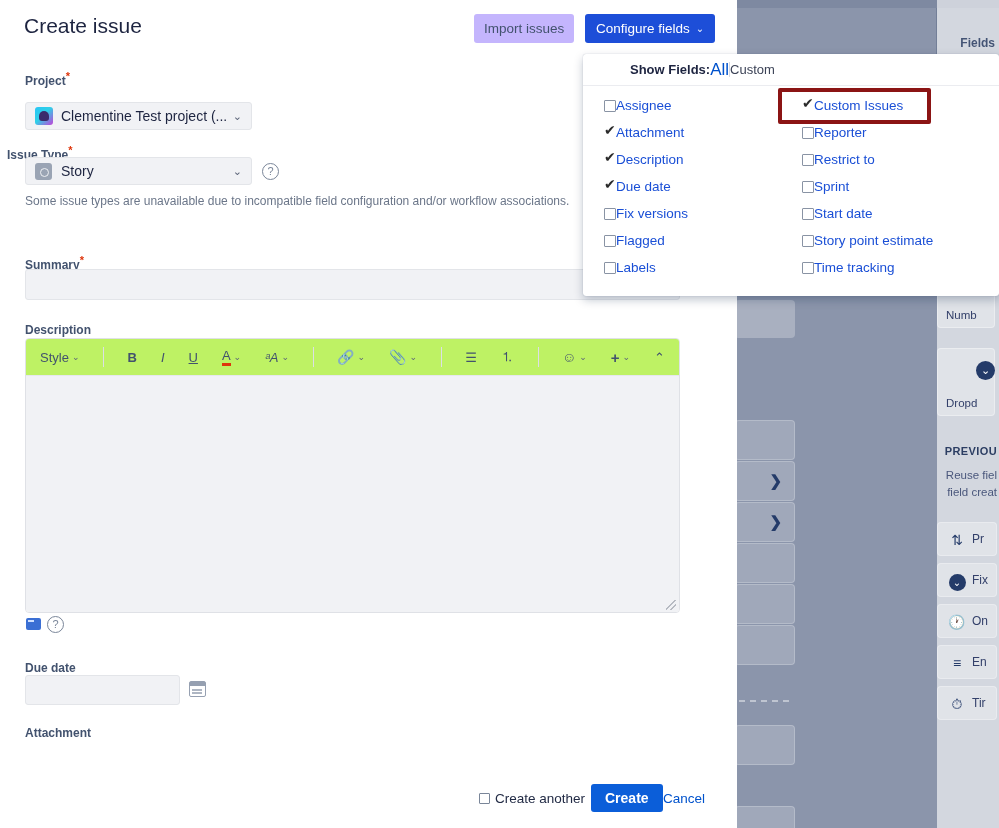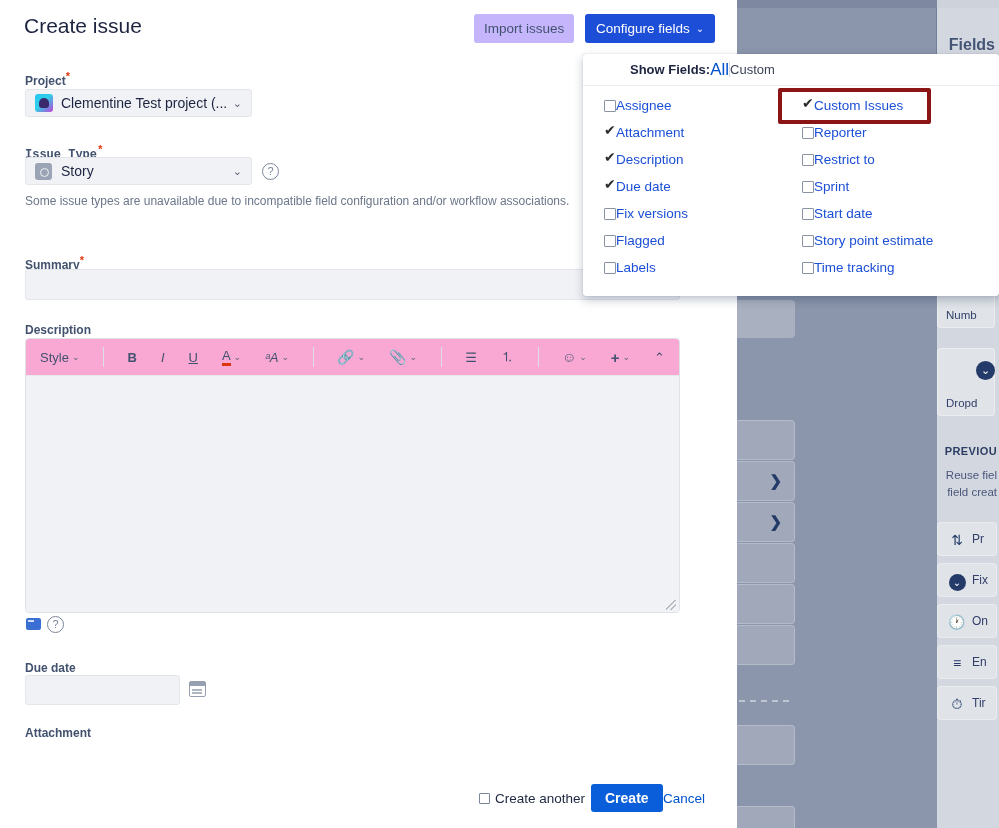--- a/index.html
+++ b/index.html
@@ -24,21 +24,21 @@
     overflow: hidden;
   }
   .bd-panel-right {
     position: absolute; top: 0; right: 0;
     width: 62px; height: 828px;
     background: #ffffff;
     opacity: .62;
   }
   .bd-fields-label {
     position: absolute; top: 36px; right: 4px;
-    font-size: 16px; font-weight: bold; color: #2c3e63;
+    font-size: 12px; font-weight: bold; color: #2c3e63;
     opacity: .85;
     margin-left: 44px;
   }
   .bd-topbar {
     position: absolute; top: 0; left: 0; right: 0; height: 8px;
     background: #7e89a1;
   }
   .bd-divider {
     position: absolute; top: 8px; right: 62px; width: 1px; height: 52px;
     background: #737f98;
@@ -192,21 +192,21 @@
   }
 
   
   .editor {
     position: absolute; left: 25px; top: 338px;
     width: 655px; height: 275px;
     border: 1px solid #dfe1e6; border-radius: 4px;
     background: #ffffff; overflow: hidden;
   }
   .editor-toolbar {
-    height: 37px; background: #f9a8d4; border-bottom: 1px solid #e6e8ec;
+    height: 37px; background: #bef264; border-bottom: 1px solid #e6e8ec;
     display: flex; align-items: center; padding: 0 8px; gap: 12px;
   }
   .tb-item {
     display: flex; align-items: center; gap: 3px;
     height: 26px; padding: 0 6px; border-radius: 3px;
     color: #42526e; font-size: 13px; cursor: pointer; white-space: nowrap;
   }
   .tb-sep { width: 1px; height: 20px; background: #dcdfe5; margin: 0 6px; }
   .tb-caret { font-size: 9px; color: #5b6478; }
   .tb-underline-red {
@@ -395,27 +395,27 @@
     <button class="btn-import">Import issues</button>
 
     <button class="btn-configure">
       <span>Configure fields</span>
       <span class="cv">⌄</span>
     </button>
 
     <div class="field-label" style="left:25px; top:70px;">
       <span>Project</span><span class="req-star">*</span>
     </div>
-    <div class="select-box" style="left:25px; top:89px; width:227px; height:28px;">
+    <div class="select-box" style="left:25px; top:102px; width:227px; height:28px;">
       <span class="proj-avatar"></span>
       <span class="sel-text">Clementine Test project (...</span>
       <span class="sel-chev">⌄</span>
     </div>
 
-    <div class="field-label" style="left:25px; top:144px;font-family:Liberation Mono, monospace;">
+    <div class="field-label" style="left:7px; top:144px;">
       <span>Issue Type</span><span class="req-star">*</span>
     </div>
     <div class="select-box" style="left:25px; top:157px; width:227px; height:28px;">
       <span class="type-avatar"></span>
       <span class="sel-text">Story</span>
       <span class="sel-chev">⌄</span>
     </div>
     <div class="help-circle" style="left:262px; top:163px;">?</div>
     <div class="helper-text">Some issue types are unavailable due to incompatible field configuration and/or workflow associations.</div>
 

